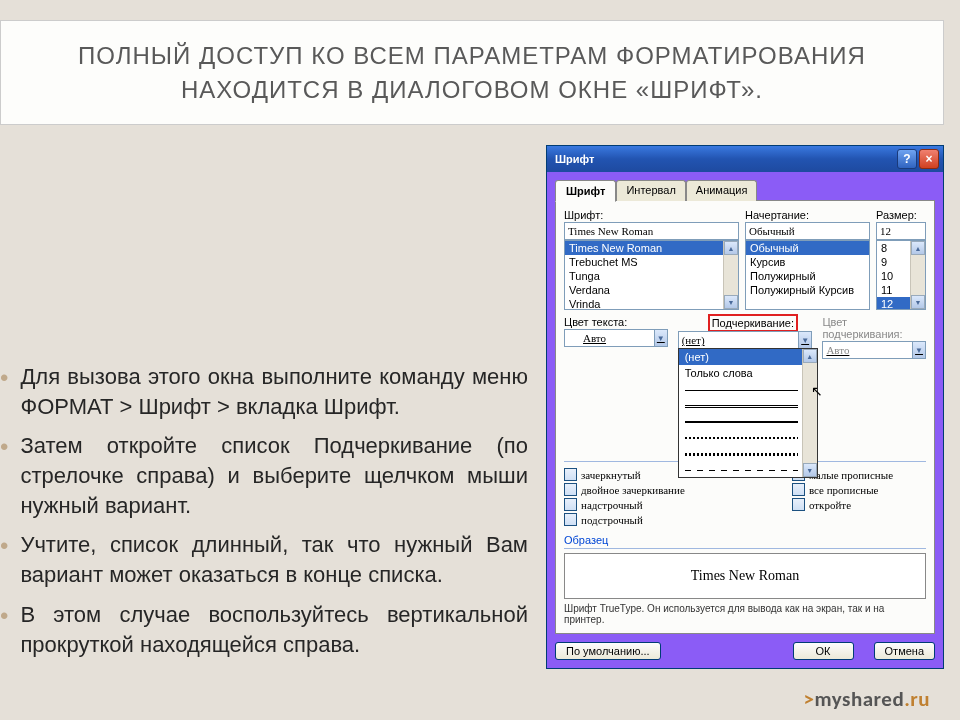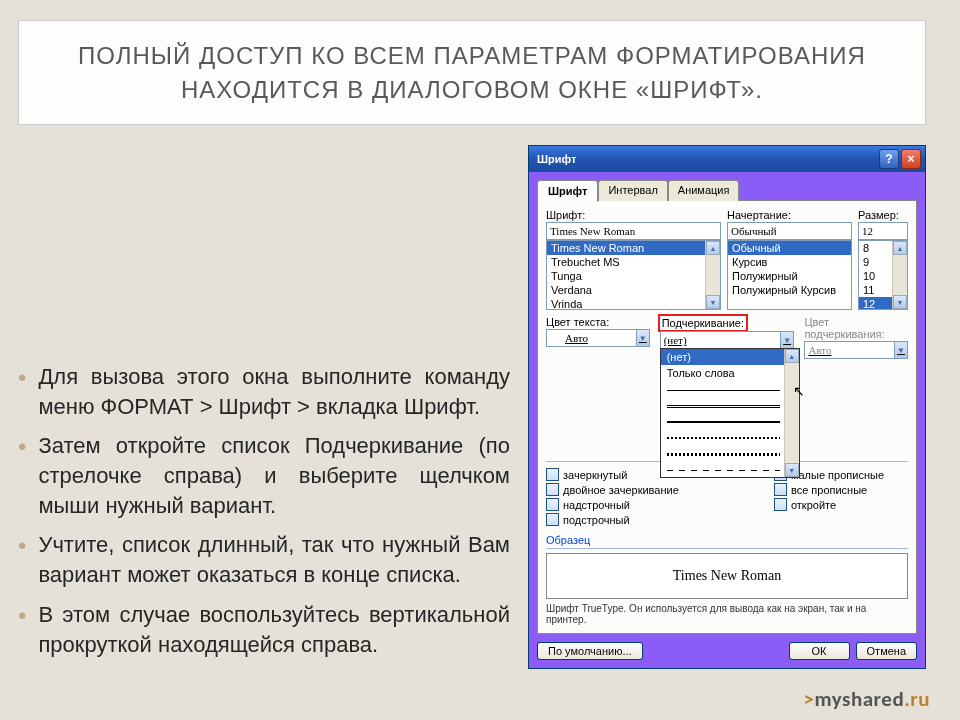--- a/index.html
+++ b/index.html
@@ -1,17 +1,17 @@
 <!DOCTYPE html>
 <html><head>
 <meta charset="utf-8">
 <style>
   * { box-sizing: border-box; margin: 0; padding: 0; }
   body { width: 960px; height: 720px; background: #e5e0d8; font-family: "Century Gothic", sans-serif; overflow: hidden; }
-  .slide { width: 944px; height: 720px; padding: 20px 18px; position: relative; }
+  .slide { width: 944px; height: 720px; padding: 20px 0; position: relative; }
   .title-box { background: #fdfdfb; border: 1px solid #ccc; padding: 18px 30px; text-align: center; margin-bottom: 20px; }
   .title-box h1 { font-size: 24px; font-weight: 400; color: #595959; letter-spacing: 1px; line-height: 1.4; }
   .content { display: flex; gap: 18px; align-items: flex-end; }
   .bullets { flex: 1; padding-top: 4px; }
   .bullets li { list-style: none; display: flex; font-size: 22px; color: #262626; line-height: 1.35; margin-bottom: 10px; text-align: justify; }
   .bullets li::before { content: "•"; color: #c0a98b; font-size: 24px; margin-right: 12px; flex-shrink: 0; }
   .dlg-wrap { width: 398px; flex-shrink: 0; }
   .dlg { width: 398px; background: #8b5cf6; border: 1px solid #003c74; font-family: Tahoma, sans-serif; font-size: 11px; color: #000; }
   .titlebar { height: 26px; background: linear-gradient(#3a79e0, #2254b1 50%, #1e4aa0); display: flex; align-items: center; padding: 0 4px 0 8px; color: #fff; font-weight: bold; }
   .titlebar .spacer { flex: 1; }
@@ -43,27 +43,27 @@
   .dd-item { padding: 1px 6px; height: 16px; display: flex; align-items: center; }
   .dd-item.sel { background: #316ac5; color: #fff; }
   .uline { width: 90%; height: 1px; background: #000; margin: 5px 0 3px 0; }
   .uline.dbl { height: 3px; border-top:1px solid #000; border-bottom:1px solid #000; background:transparent; }
   .uline.thick { height: 2px; }
   .uline.dot { height: 2px; background: repeating-linear-gradient(90deg,#000 0 2px,transparent 2px 4px); }
   .uline.dash { height: 1px; background: repeating-linear-gradient(90deg,#000 0 6px,transparent 6px 12px); }
   .cursor { position: absolute; right: -6px; top: 34px; font-size: 14px; z-index: 6; }
   .group-lbl { color: #0046d5; font-size: 11px; margin-top: 6px; }
   .hr-blue { border: none; border-top: 1px solid #a0b8e0; margin: 2px 0 4px 0; }
-  .checks { display: flex; }
+  .checks { display: flex; font-family: Liberation Serif, serif; }
   .ck-col { flex: 1; }
   .ck { display: flex; align-items: center; font-size: 11px; margin: 2px 0; white-space: nowrap; }
   .ck .box { width: 13px; height: 13px; border: 1px solid #1c5180; background: linear-gradient(#e8f0fb,#cfe0f5); margin-right: 4px; flex-shrink: 0; }
   .preview { border: 1px solid #888; background: #fff; height: 46px; margin: 2px 0 4px 0; display:flex; align-items:center; justify-content:center; font-family: "Times New Roman", serif; font-size: 14px; }
   .hint { font-size: 10px; color: #333; }
-  .buttons { display: flex; gap: 6px; margin-top: 8px; }
+  .buttons { display: flex; gap: 20px; margin-top: 8px; }
   .btn { border: 1px solid #003c74; background: linear-gradient(#fdfdfd,#ece9d8); padding: 2px 10px; font-size: 11px; border-radius: 3px; }
   .buttons .spacer { flex: 1; }
   .disabled { color: #888; }
   .footer-link { position: absolute; bottom: 8px; right: 14px; color: #555; font-size: 21px; font-family: Calibri, sans-serif; letter-spacing: .5px; font-weight: bold; }
   .footer-link .accent { color: #c08030; }
 </style>
 </head>
 <body>
 
 <div class="slide">
@@ -148,21 +148,21 @@
 
             <div class="row2">
               <div class="col">
                 <span class="lbl">Цвет текста:</span>
                 <div class="combo">
                   <input class="inp" style="padding-left: 18px;" value="Авто">
                   <span class="drop">▼</span>
                 </div>
               </div>
               <div class="col dropdown-open" style="flex:1.3">
-                <span class="lbl hilite-red" style="padding:1px 2px; display:inline-block; width:fit-content;">Подчеркивание:</span>
+                <span class="lbl hilite-red" style="padding:1px 2px; display:inline-block; width:fit-content;margin-left:32px;">Подчеркивание:</span>
                 <div class="combo">
                   <input class="inp" value="(нет)" style="">
                   <span class="drop">▼</span>
                 </div>
                 <div class="dd-panel" style="top:32px">
                   <div class="dd-item sel">(нет)</div>
                   <div class="dd-item">Только слова</div>
                   <div class="dd-item">
                       <div class="uline"></div>
                     </div>

